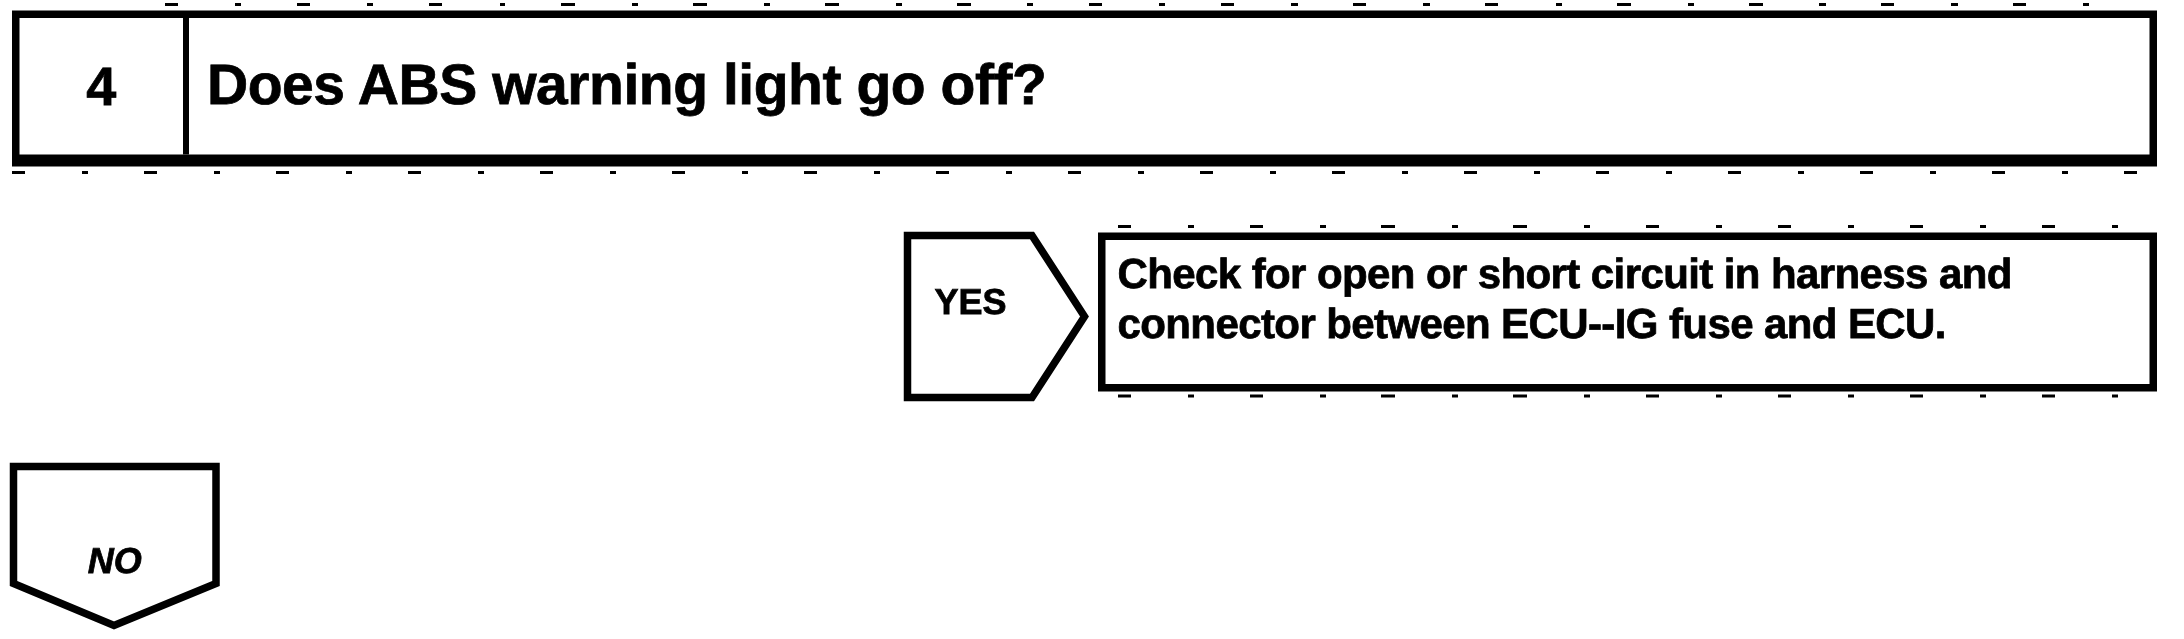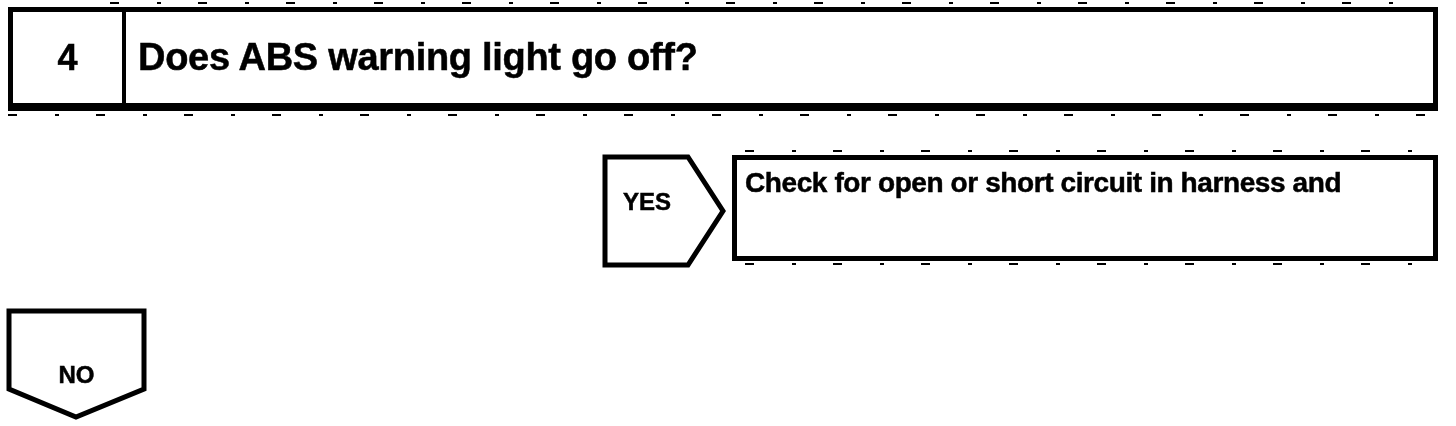--- a/index.html
+++ b/index.html
@@ -56,21 +56,21 @@
     width: 1456px; height: 426px;
   }
   .connector-label {
     position: absolute;
     text-align: center;
     font-size: 24px;
     line-height: 30px;
     margin-top: 24px;
   }
   .yes-label { left: 605px; top: 163px; width: 84px; }
-  .no-label  { left: 9px;   top: 336px; width: 135px; }
+  .no-label  { left: 9px;   top: 336px; width: 135px; font-style: italic; }
   
   .action-box {
     position: absolute;
     left: 732px; top: 155px;
     width: 706px; height: 106px;
     border: 5px solid var(--ink);
     background: var(--paper);
     padding: 6px 4px 16px 8px;
     overflow: hidden;
   }
@@ -112,15 +112,16 @@
   <svg class="shape-layer" viewBox="0 0 1456 426" xmlns="http://www.w3.org/2000/svg">
     <polygon points="605,157 688,157 723,211 688,265 605,265" fill="#ffffff" stroke="#000000" stroke-width="5"></polygon>
     <polygon points="9,311 144,311 144,389 76,417 9,389" fill="#ffffff" stroke="#000000" stroke-width="5"></polygon>
   </svg>
 
   <div class="connector-label yes-label ink-text">YES</div>
   <div class="connector-label no-label ink-text">NO</div>
 
   <div class="action-box">
     <div class="action-line ink-text">Check for open or short circuit in harness and</div>
+    <div class="action-line ink-text">connector between ECU--IG fuse and ECU.</div>
   </div>
 
 </div>
 
 </body></html>

